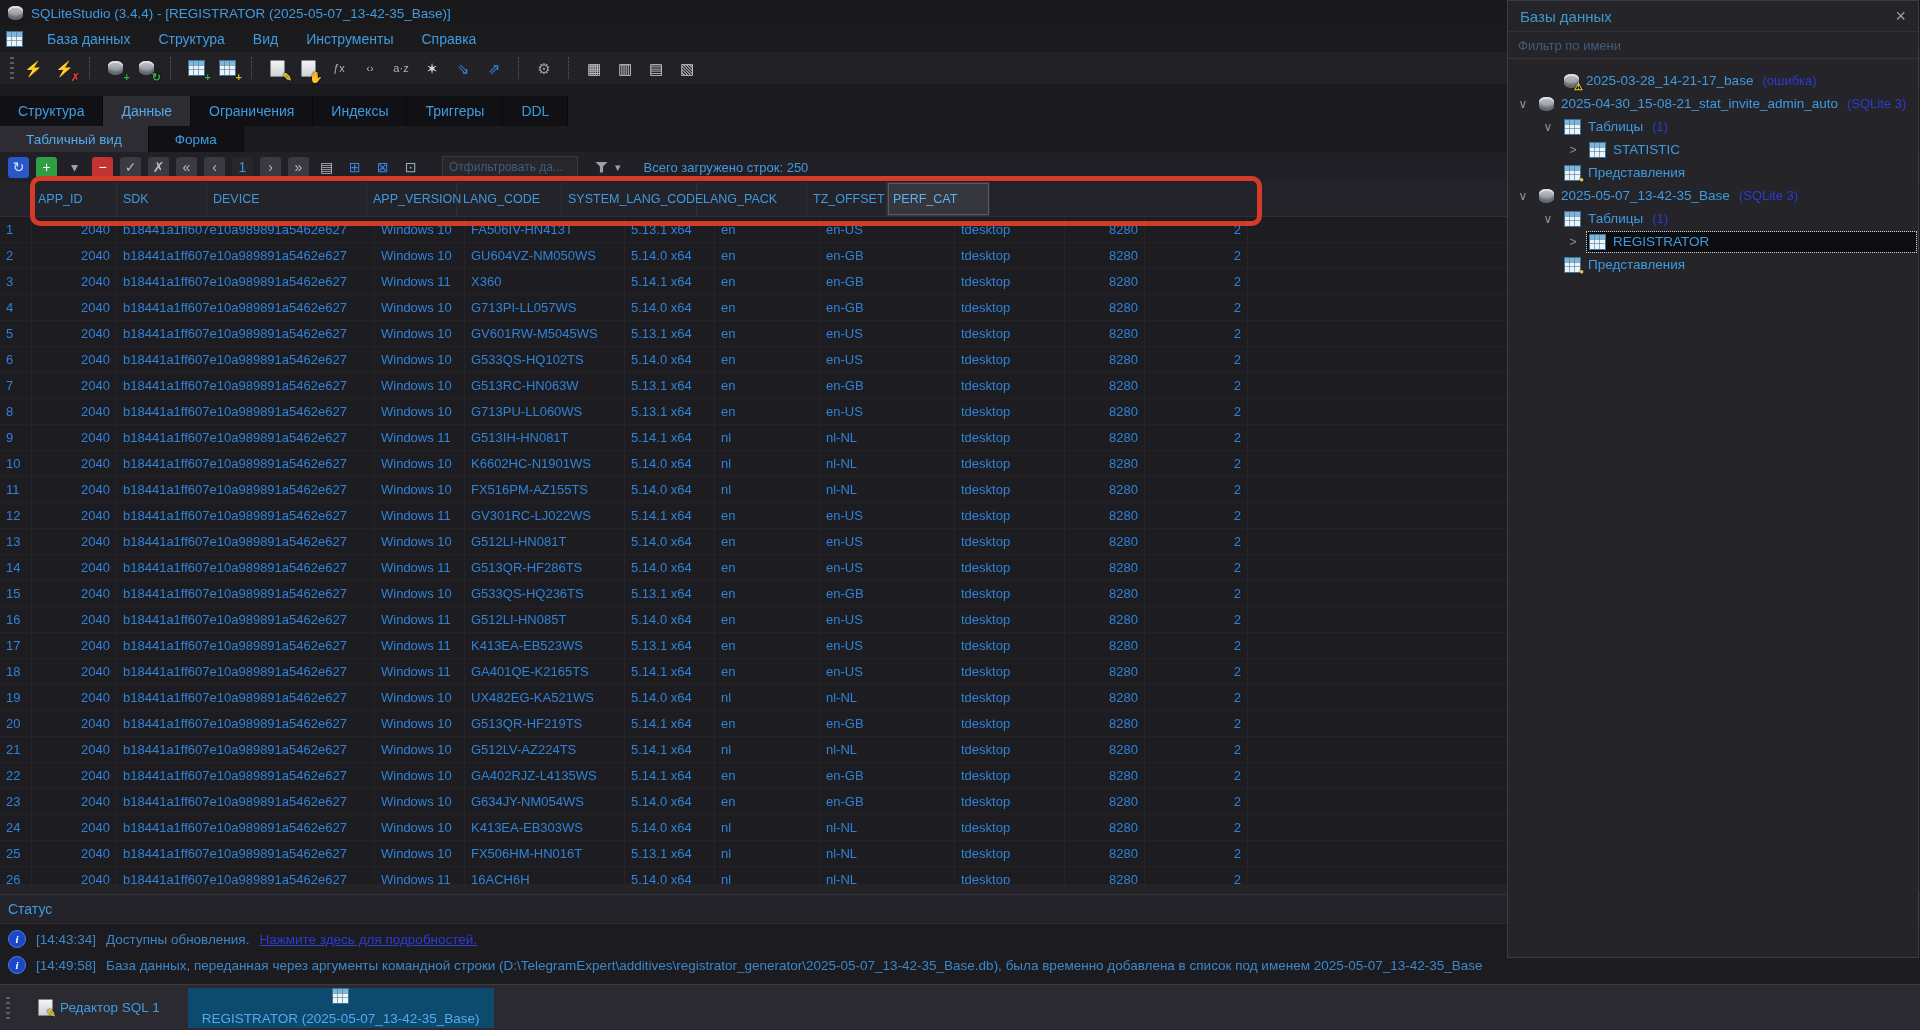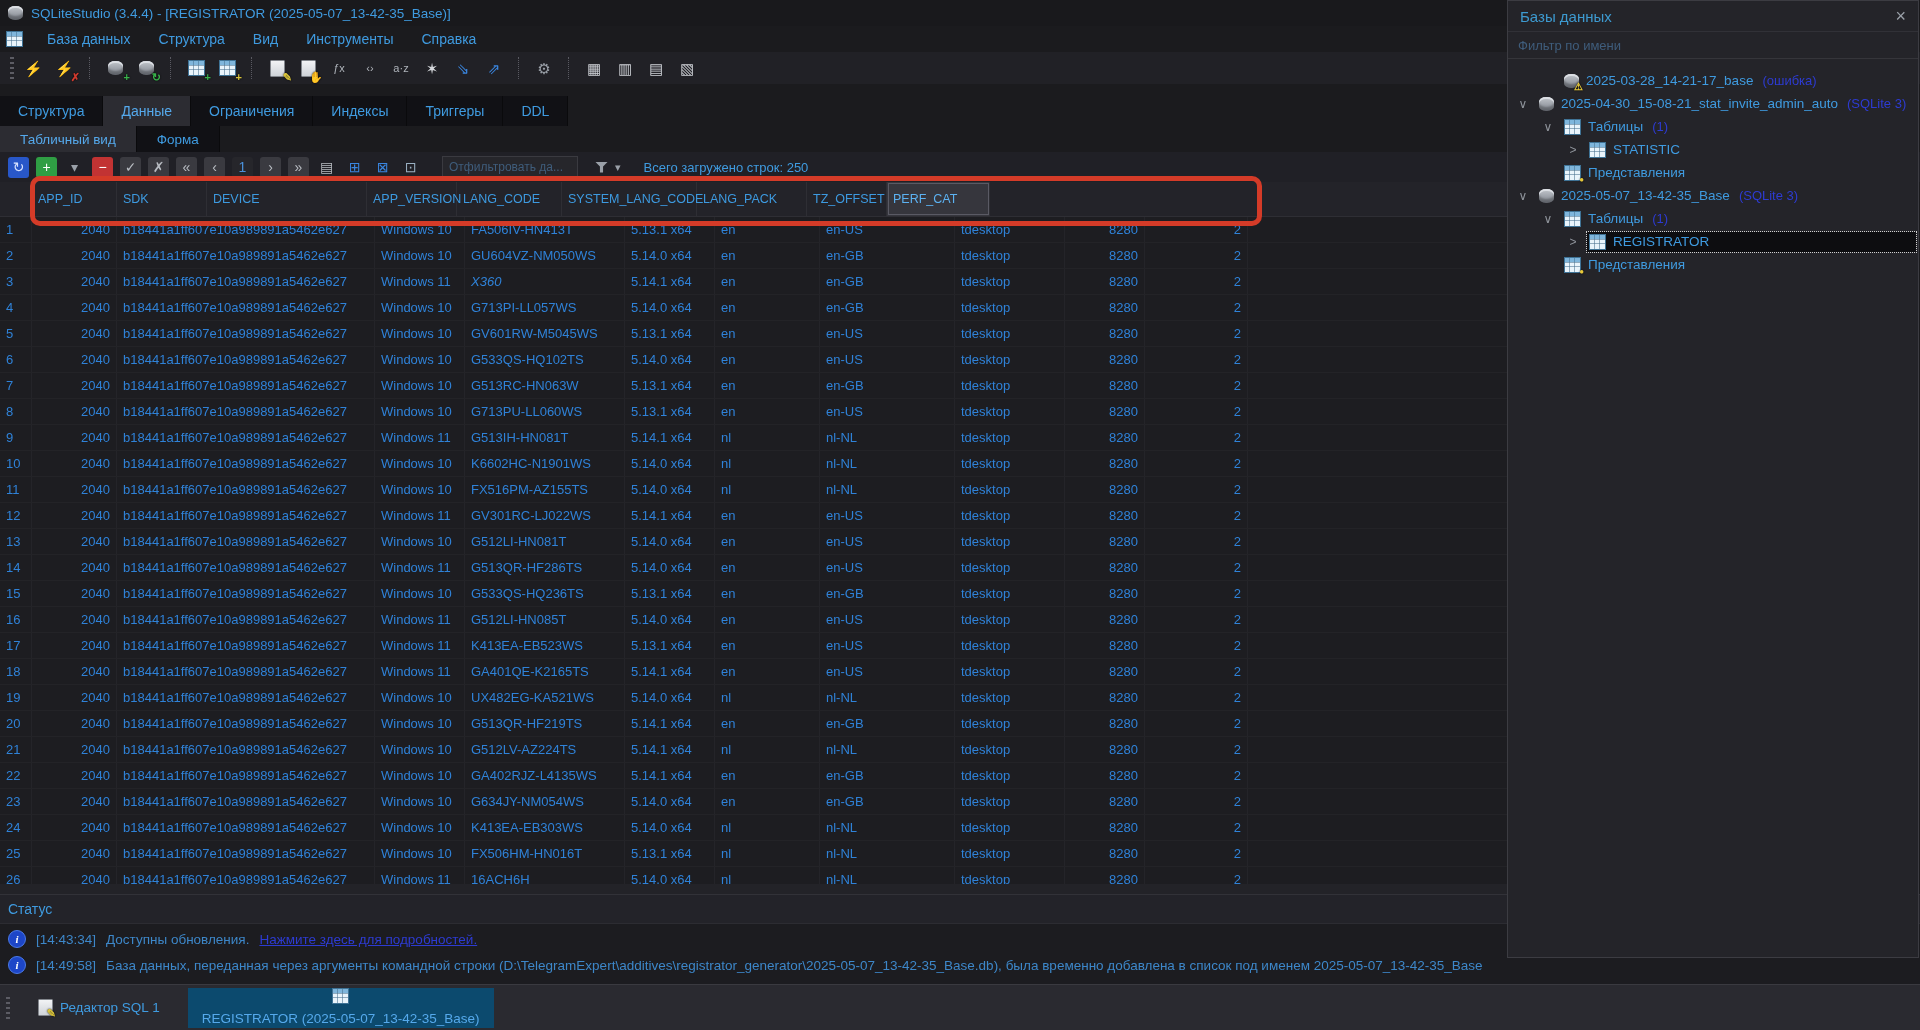--- a/index.html
+++ b/index.html
@@ -26,21 +26,21 @@
     background:
       linear-gradient(90deg,transparent 0 4px,rgba(70,110,140,.55) 4px 5px,transparent 5px 9px,rgba(70,110,140,.55) 9px 10px,transparent 10px),
       linear-gradient(180deg,#7fb6dc 0 4px,rgba(70,110,140,.55) 4px 5px,transparent 5px 8px,rgba(70,110,140,.55) 8px 9px,transparent 9px),
       #e9f4fb;}
   .docic{width:13px;height:15px;background:linear-gradient(#f2f3f5,#cfd3d8);border:1px solid #83878d;border-radius:1px;position:relative;}
   
   .tabbar1{left:0;top:96px;width:1920px;height:30px;display:flex;align-items:flex-end;background:#1b1b1e;}
   .tabbar2{left:0;top:126px;width:1920px;height:26px;display:flex;align-items:flex-end;background:#1b1b1e;}
   .tab{display:inline-flex;align-items:center;height:100%;padding:0 18px;background:#111115;color:#3f9be0;font-size:14px;border-right:1px solid #0a0a0c;box-sizing:border-box;}
   .tab.active{background:#2c2c32;color:#55a9ec;}
-  .tabbar2 .tab{font-size:13.5px;padding:0 20px;}
+  .tabbar2 .tab{font-size:13.5px;padding:0 26px;}
   
   .gridbar{left:0;top:152px;width:1920px;height:30px;background:#202026;display:flex;align-items:center;gap:7px;padding-left:8px;box-sizing:border-box;}
   .gb-ico{position:relative;display:inline-flex;align-items:center;justify-content:center;width:21px;height:21px;border-radius:3px;font-size:14px;line-height:1;}
   .filter-input{width:122px;height:20px;background:#26262b;border:1px solid #3a3a40;color:#6d90b2;font-size:12px;padding:0 6px;margin-left:14px;font-family:"Liberation Sans",sans-serif;}
   .filter-input::placeholder{color:#3f5d7c;}
   .funnel{width:13px;height:11px;background:#9aa0a8;clip-path:polygon(0 0,100% 0,62% 45%,62% 100%,38% 100%,38% 45%);margin-left:10px;}
   .caret{color:#9aa0a8;font-size:11px;}
   .total-label{color:#3f9be0;font-size:13px;margin-left:16px;}
   
   .grid{left:0;top:182px;width:1507px;height:702px;background:#1d1d21;overflow:hidden;}
@@ -249,21 +249,21 @@
         <div class="cell" style="width: 135px;">en-GB</div>
         <div class="cell" style="width: 110px;">tdesktop</div>
         <div class="cell r" style="width: 80px;">8280</div>
         <div class="cell r" style="width: 103px;">2</div>
       </div>
       <div class="trow">
         <div class="cell num">3</div>
         <div class="cell r" style="width: 85px;">2040</div>
         <div class="cell" style="width: 258px;">b18441a1ff607e10a989891a5462e627</div>
         <div class="cell" style="width: 90px;">Windows 11</div>
-        <div class="cell" style="width: 160px; font-style: italic;">X360</div>
+        <div class="cell" style="width: 160px;">X360</div>
         <div class="cell" style="width: 90px;">5.14.1 x64</div>
         <div class="cell" style="width: 105px;">en</div>
         <div class="cell" style="width: 135px;">en-GB</div>
         <div class="cell" style="width: 110px;">tdesktop</div>
         <div class="cell r" style="width: 80px;">8280</div>
         <div class="cell r" style="width: 103px;">2</div>
       </div>
       <div class="trow">
         <div class="cell num">4</div>
         <div class="cell r" style="width: 85px;">2040</div>

